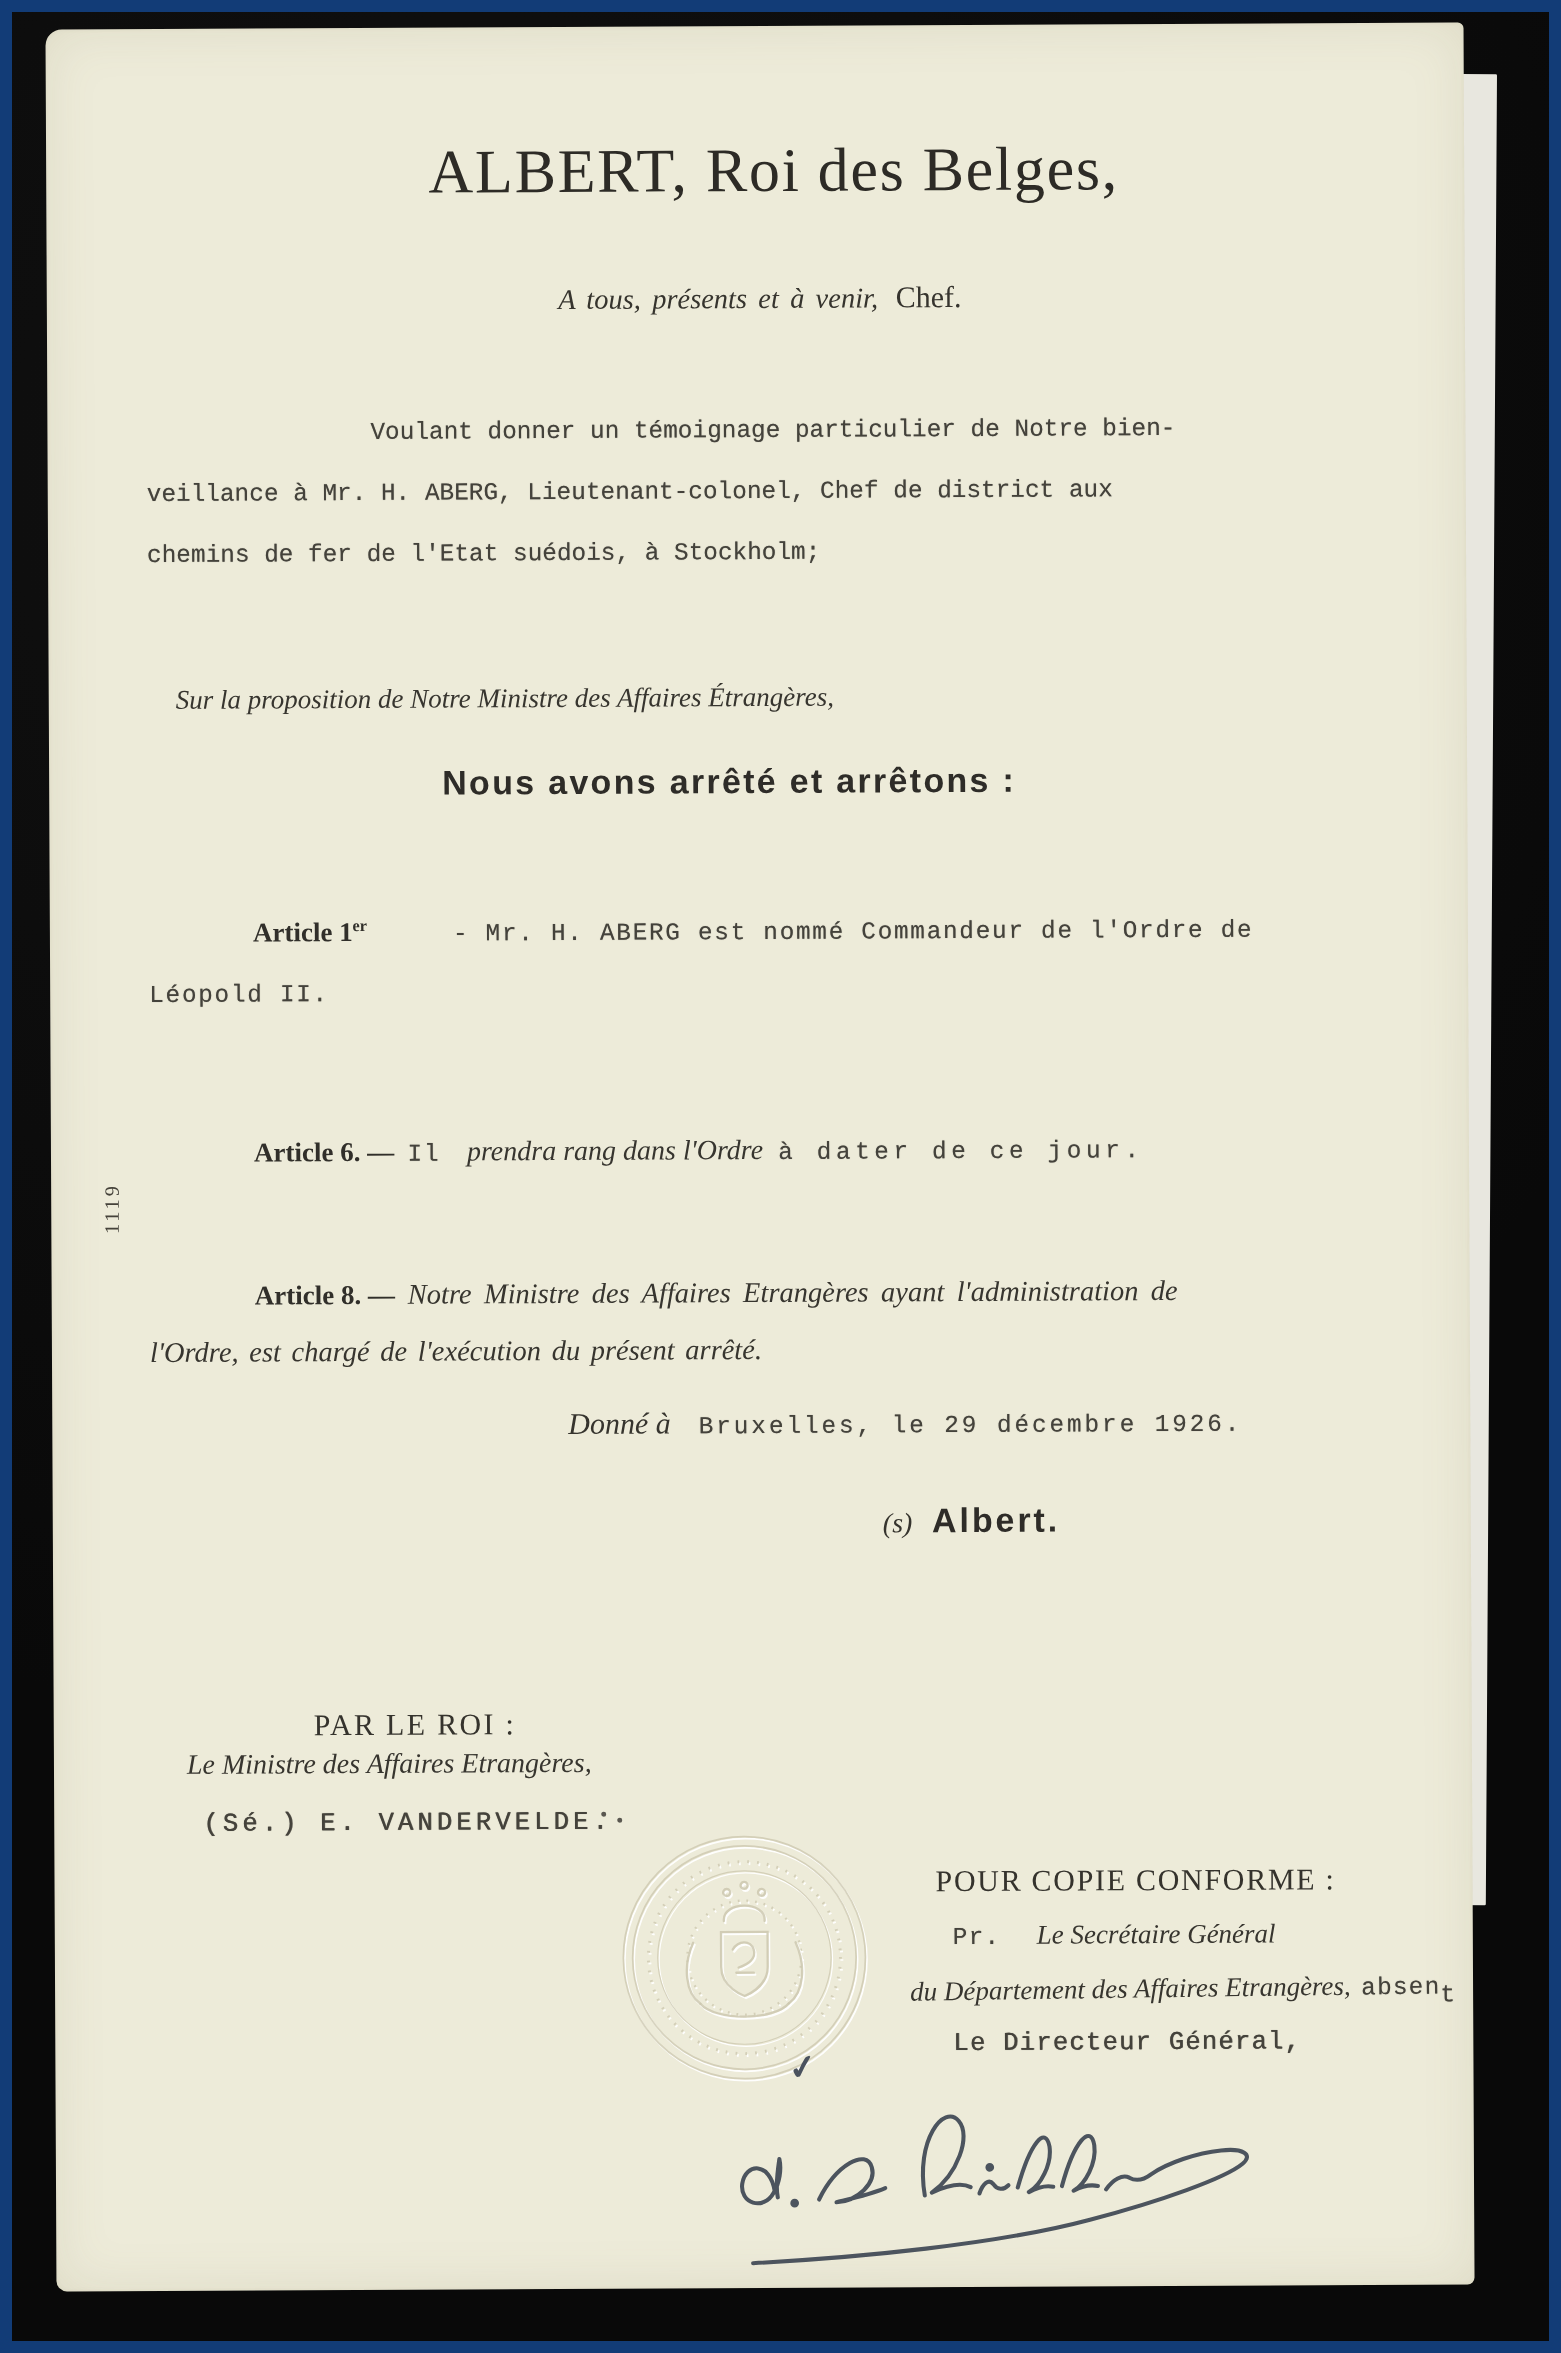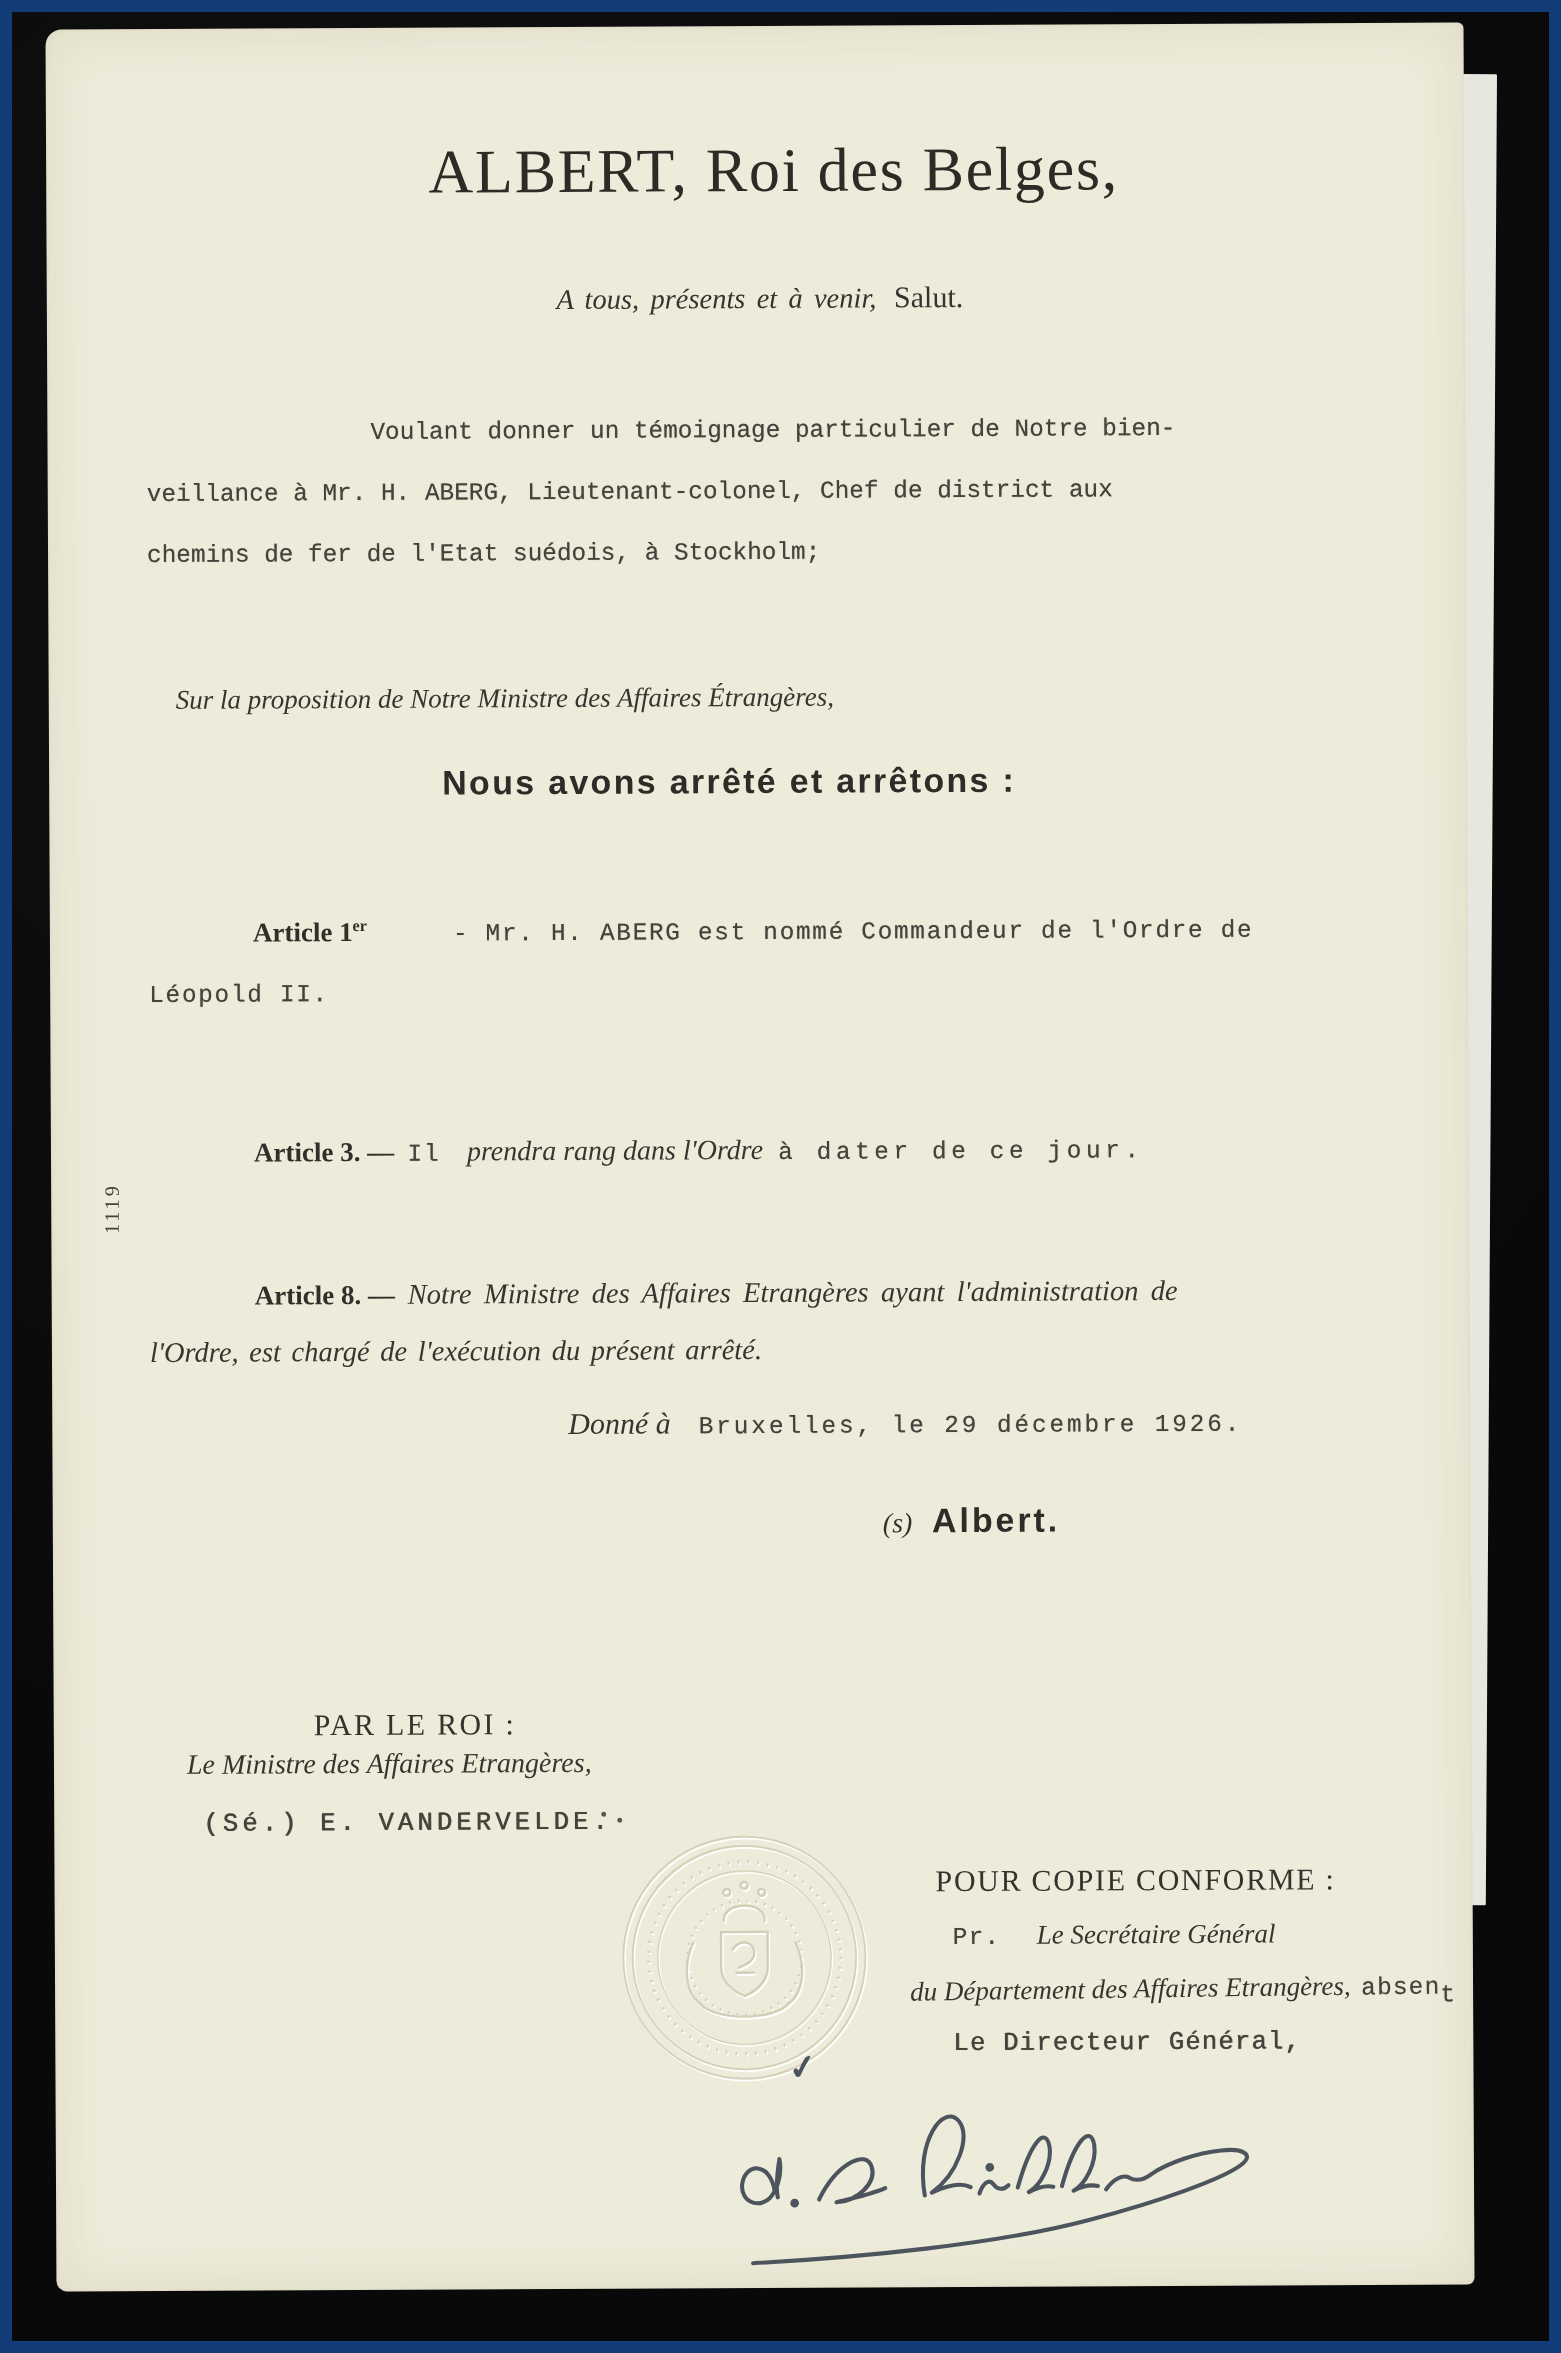--- a/index.html
+++ b/index.html
@@ -103,39 +103,39 @@
 <div class="abs scan-bg"></div>
 
 <div class="abs backing-sheet"></div>
 
 <div class="abs paper">
 
   <div class="abs doc-title">ALBERT, Roi des Belges,</div>
 
   <div class="abs salutation">
     <span class="sal-it">A tous, présents et à venir,</span>
-    <span class="sal-end">Salut.</span>
+    <span class="sal-end">Chef.</span>
   </div>
 
   <div class="abs mono typed preamble-1">Voulant donner un témoignage particulier de Notre bien-</div>
   <div class="abs mono typed preamble-2">veillance à Mr. H. ABERG, Lieutenant-colonel, Chef de district aux</div>
   <div class="abs mono typed preamble-3">chemins de fer de l'Etat suédois, à Stockholm;</div>
 
   <div class="abs it proposition">Sur la proposition de Notre Ministre des Affaires Étrangères,</div>
 
   <div class="abs sans decree">Nous avons arrêté et arrêtons :</div>
 
   <div class="abs art-label a1-label">
     <span>Article 1</span><sup>er</sup>
   </div>
   <div class="abs mono typed a1-typed">- Mr. H. ABERG est nommé Commandeur de l'Ordre de</div>
   <div class="abs mono typed a1-typed2">Léopold II.</div>
 
   <div class="abs a2-row">
-    <span class="art-inline">Article 3. —</span>
+    <span class="art-inline">Article 6. —</span>
     <span class="mono typed t1">Il</span>
     <span class="itseg">prendra rang dans l'Ordre</span>
     <span class="mono typed t2">à dater de ce jour.</span>
   </div>
 
   <div class="abs a3-l1">
     <span class="art-label" style="position:static">Article 8. —</span>
     <span class="itseg">Notre Ministre des Affaires Etrangères ayant l'administration de</span>
   </div>
   <div class="abs a3-l2">l'Ordre, est chargé de l'exécution du présent arrêté.</div>

